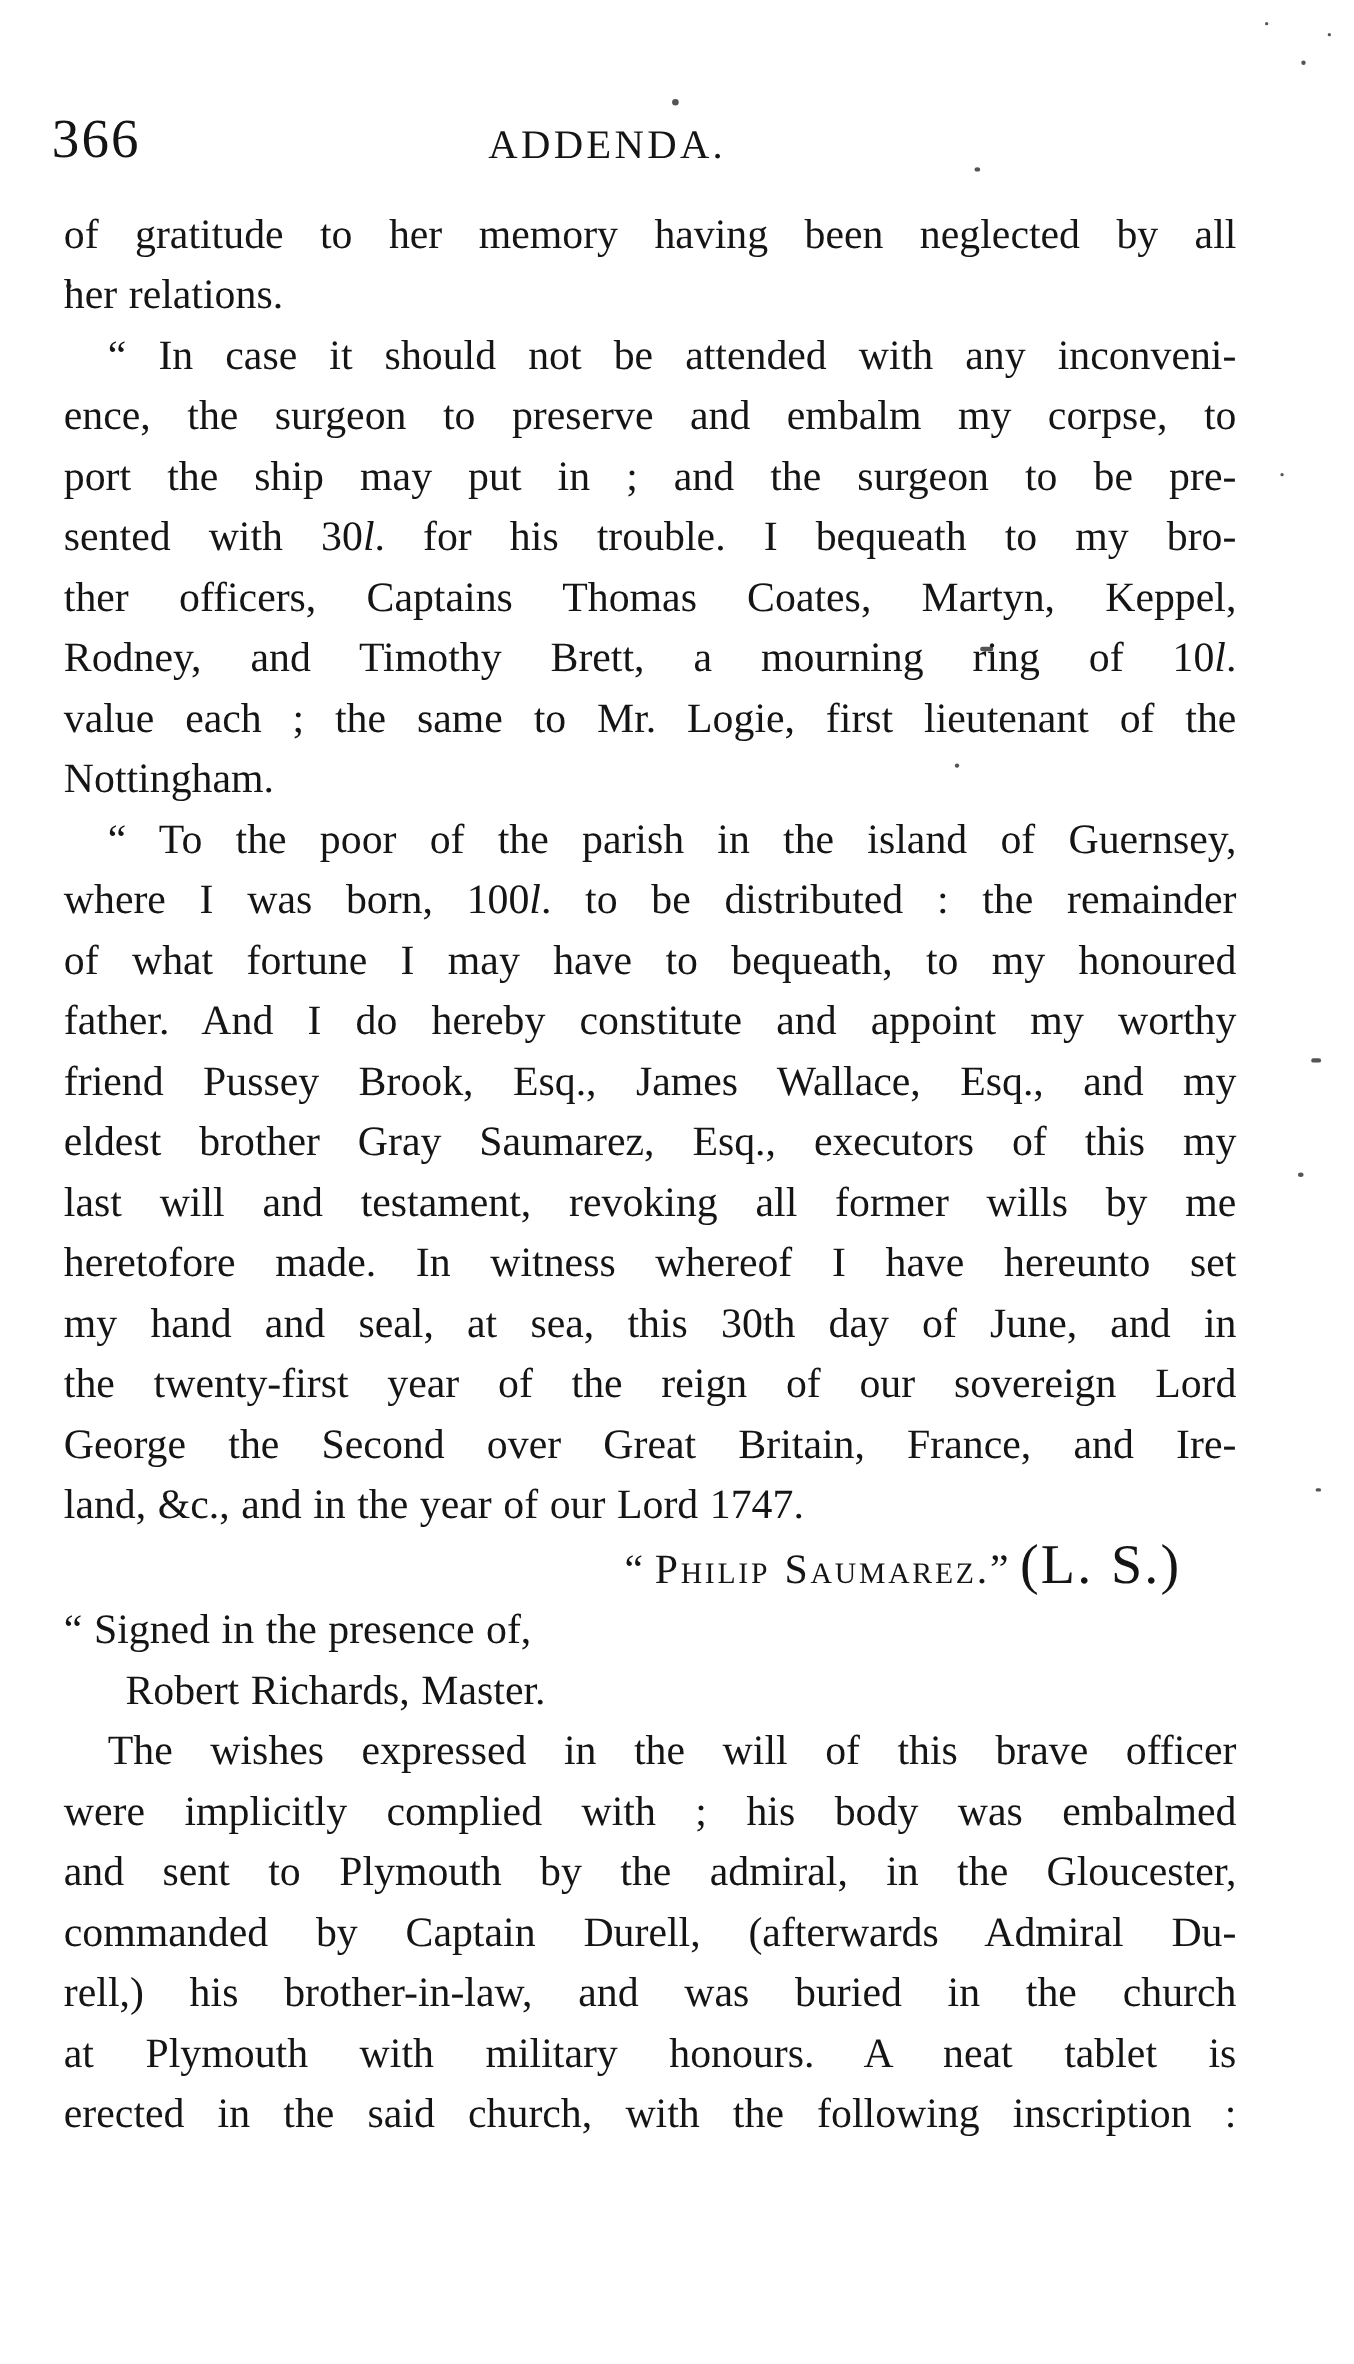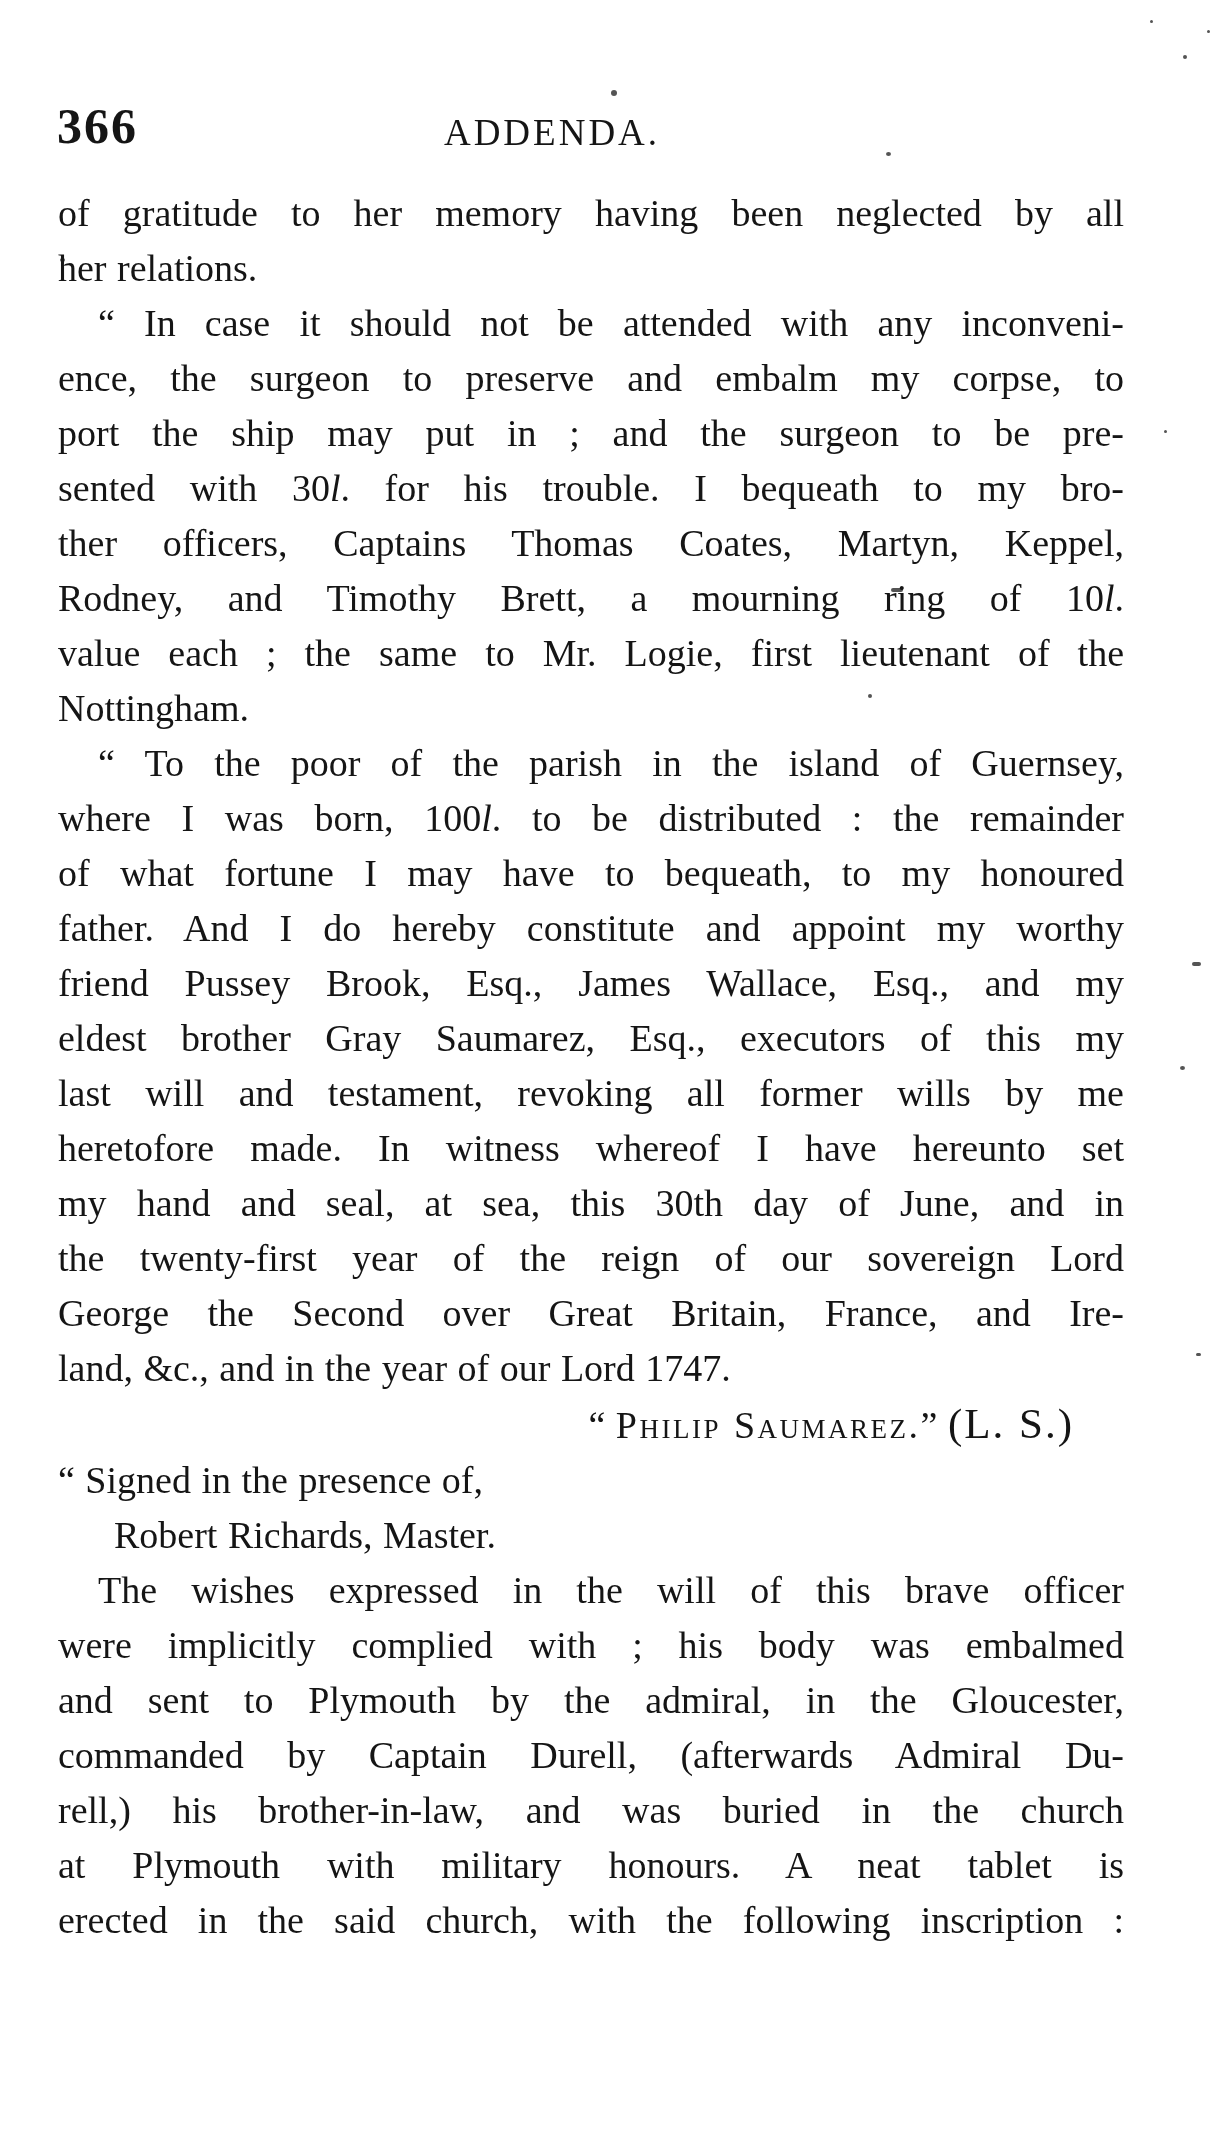--- a/index.html
+++ b/index.html
@@ -3,39 +3,39 @@
 <meta charset="utf-8">
 <style>
   html,body{margin:0;padding:0;}
   body{
     width:1231px;height:2149px;position:relative;overflow:hidden;
     background:#ffffff;color:#151515;
     font-family:"Liberation Serif", "DejaVu Serif", serif;
   }
   .page{position:absolute;inset:0;}
   .page-number{
-    position:absolute;left:57px;top:97px;
-    font-size:50px;font-weight:700;letter-spacing:2px;
+    position:absolute;left:47px;top:97px;
+    font-size:50px;font-weight:400;letter-spacing:2px;
   }
   .running-head{
     position:absolute;left:552px;top:111px;transform:translateX(-50%);
     font-size:37px;letter-spacing:3px;white-space:nowrap;
   }
   .text-block{
     position:absolute;left:58px;top:186px;width:1066px;
   }
   .line{
     font-size:38px;line-height:55px;word-spacing:1px;white-space:normal;
   }
   .j{text-align:justify;text-align-last:justify;}
   .indent{text-indent:40px;}
   .witness{padding-left:56px;}
   .sig{text-align:right;padding-right:50px;}
   .smallcaps{font-variant:small-caps;letter-spacing:2.5px;}
-  .seal{letter-spacing:2px;font-size:43px;}
+  .seal{letter-spacing:2px;font-size:51px;}
   .lit{font-style:italic;}
   .spk{position:absolute;background:#1b1b1b;border-radius:50%;opacity:.75;}
   .dash{border-radius:2px;}
 </style>
 </head>
 <body>
 
 <div class="page">
 
   <span class="page-number">366</span>

